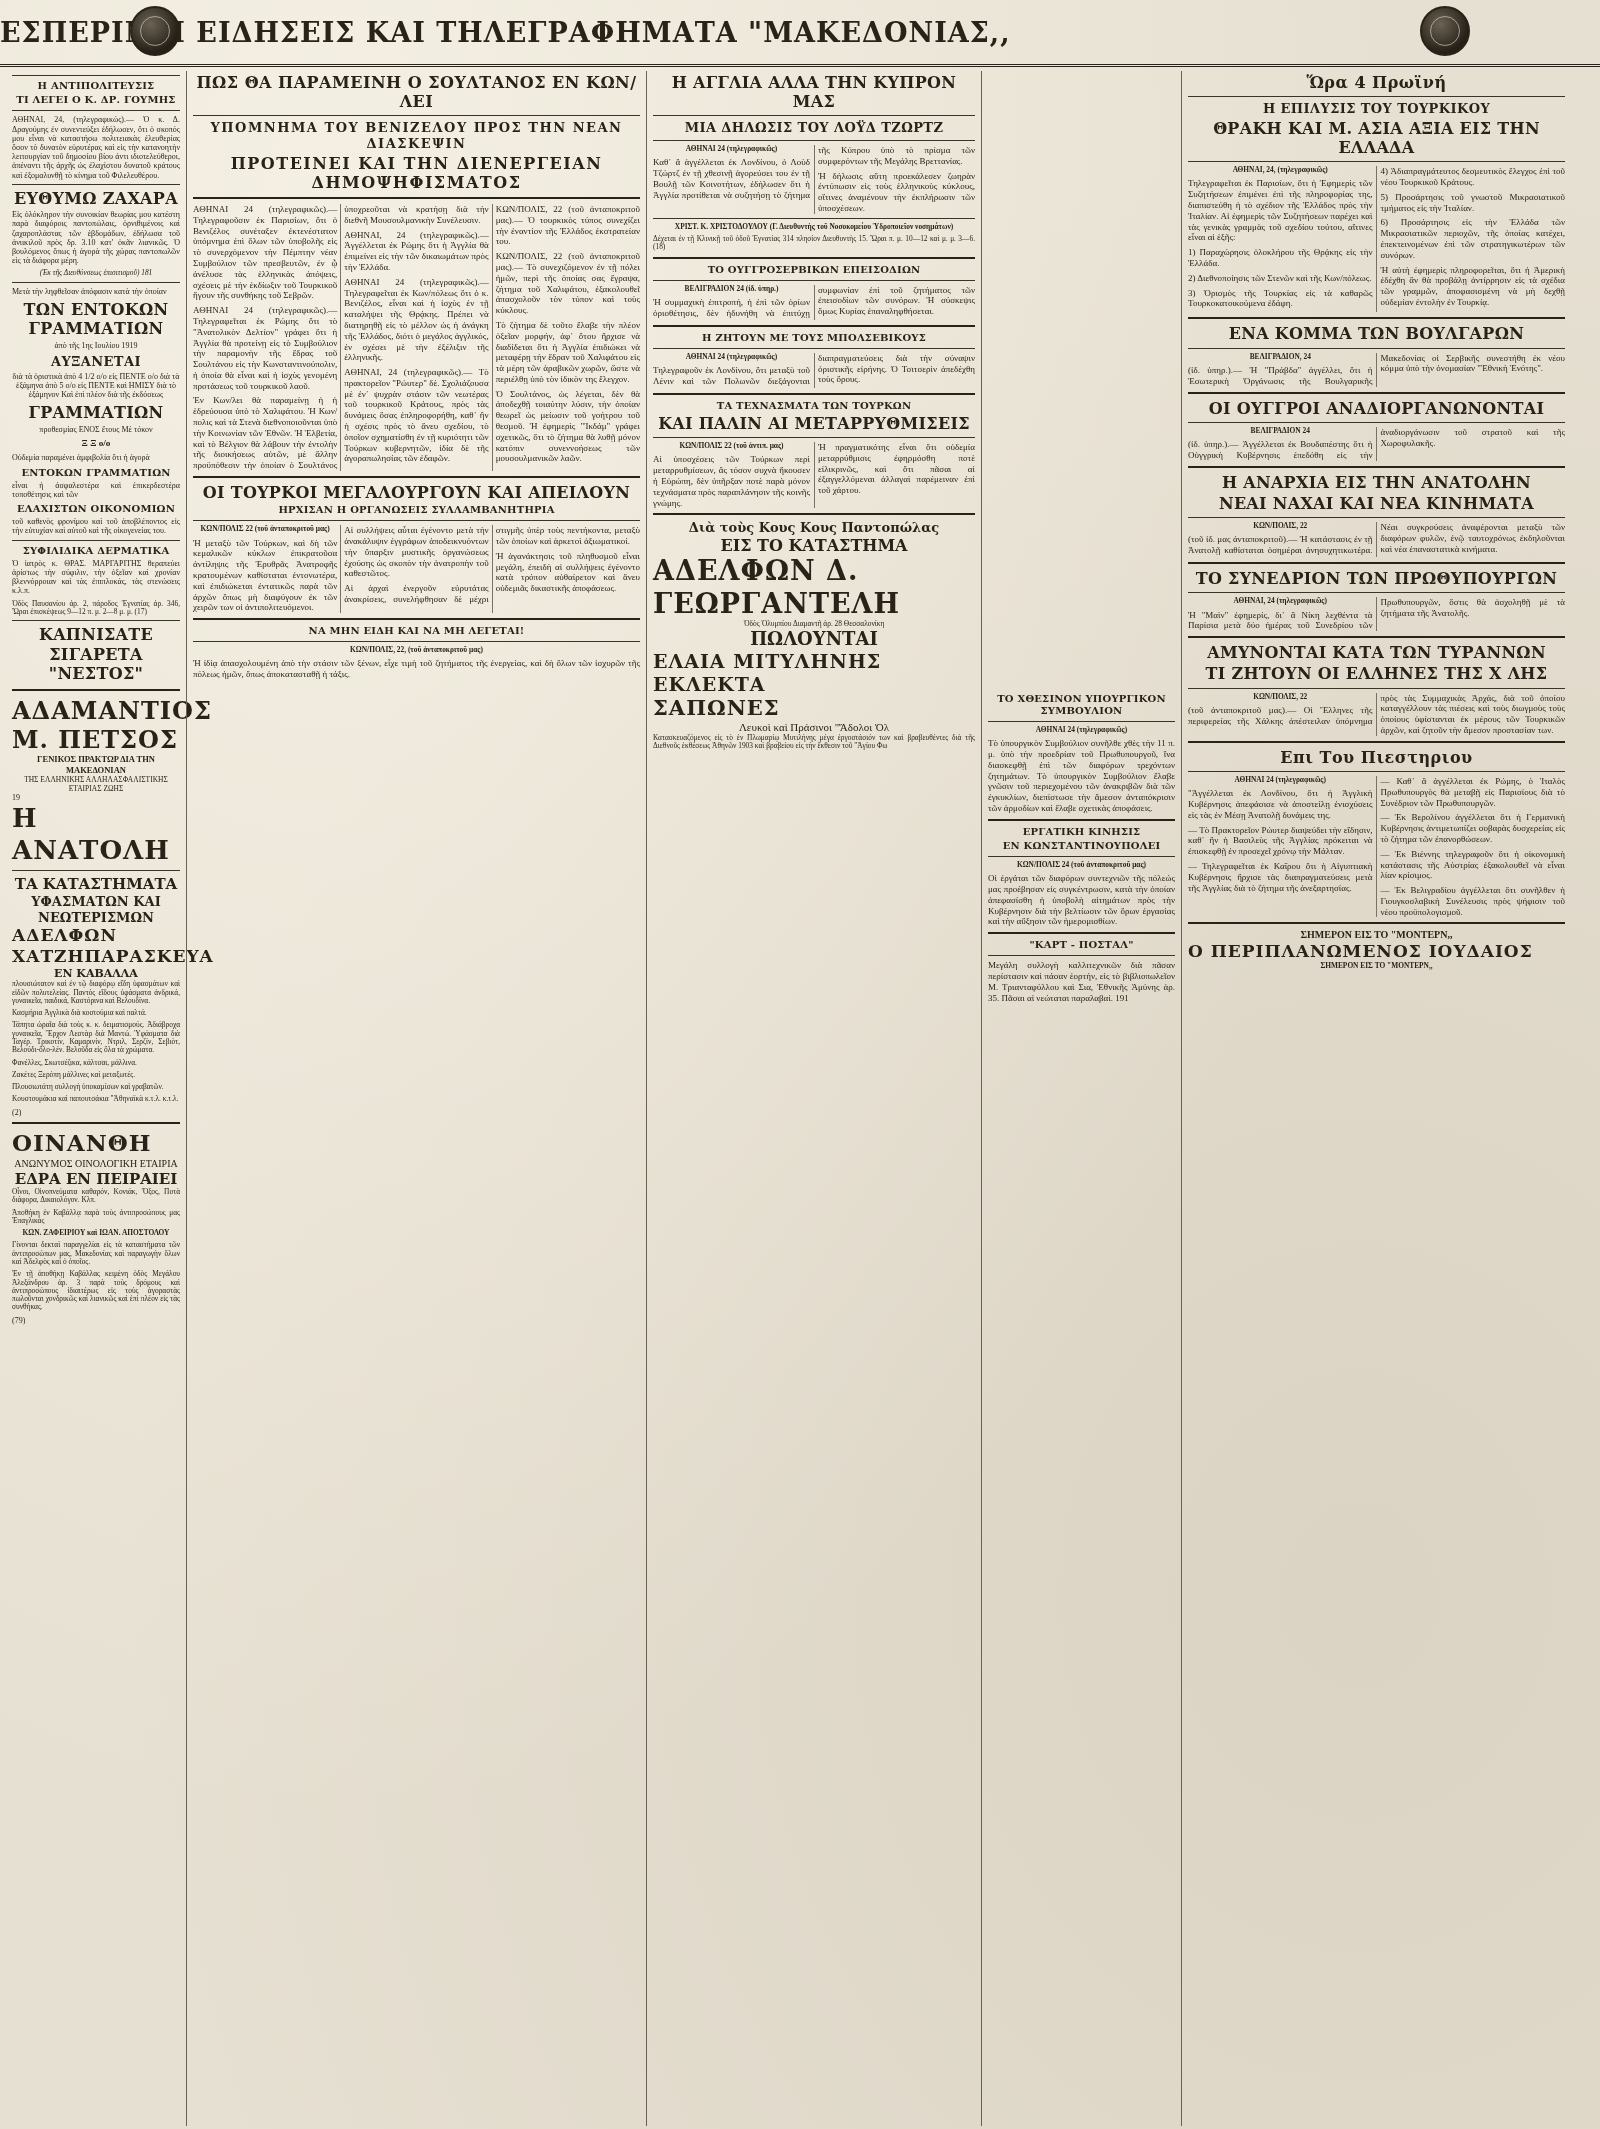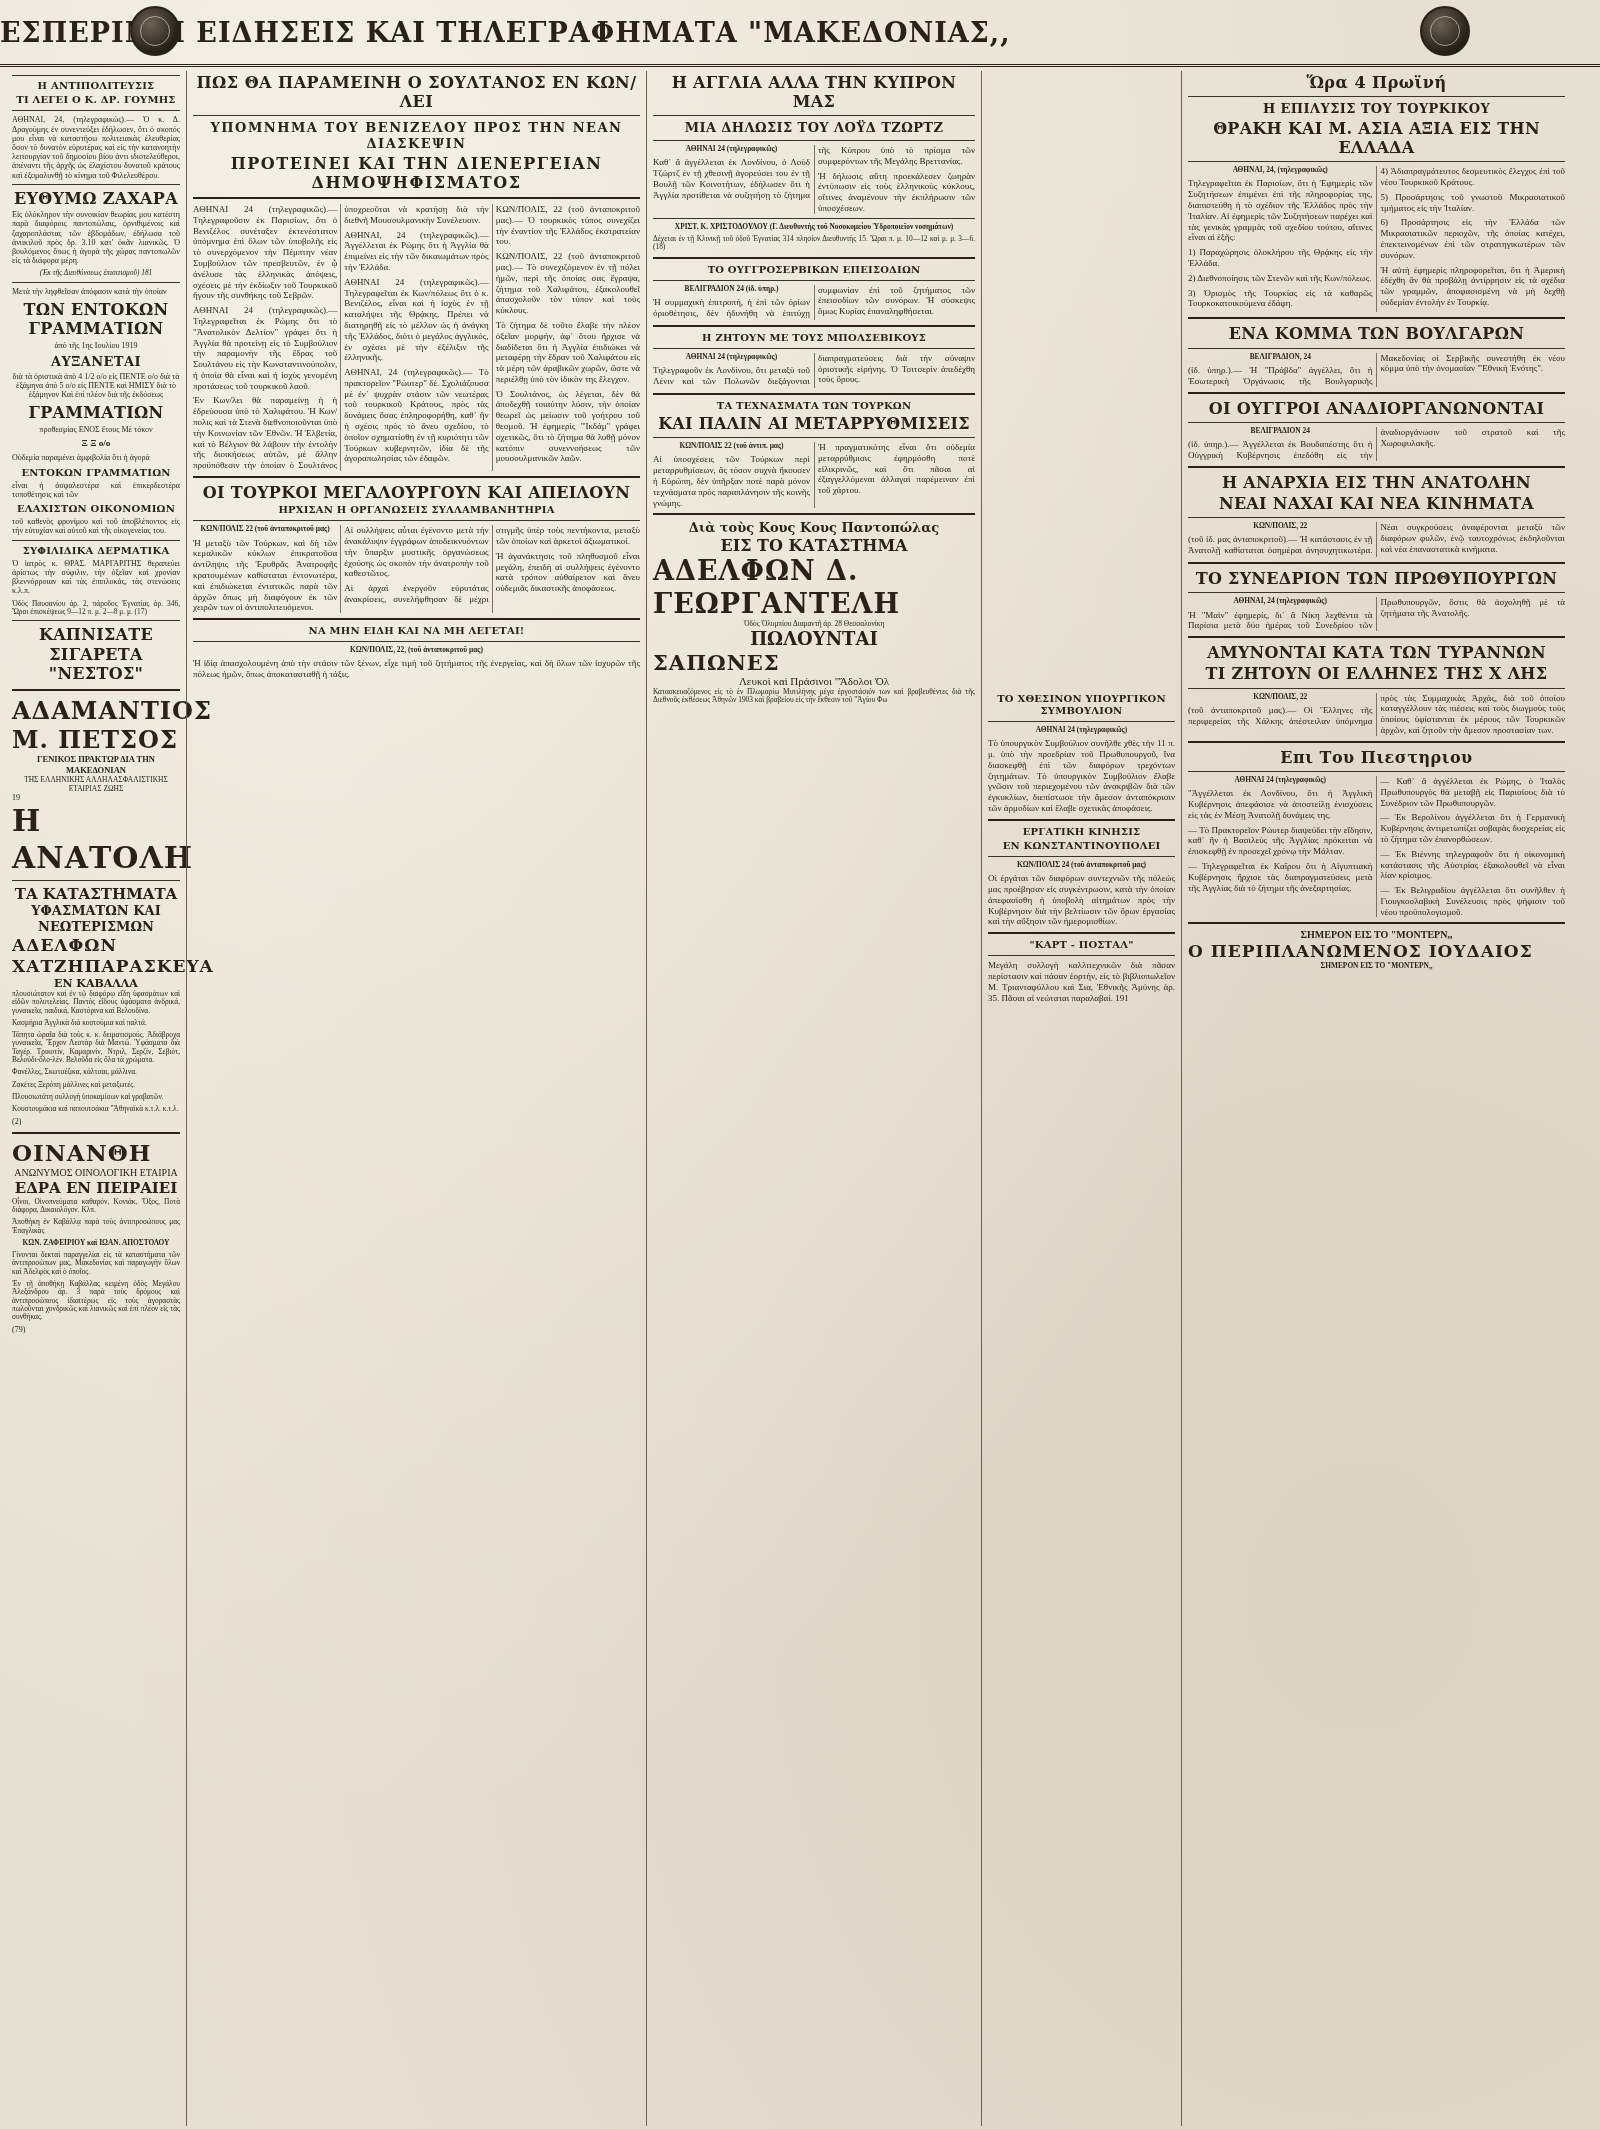--- a/index.html
+++ b/index.html
@@ -127,21 +127,21 @@
       <h4 class="hl-xs">ΣΥΦΙΛΙΔΙΚΑ ΔΕΡΜΑΤΙΚΑ</h4>
       <p class="just small">Ὁ ἰατρὸς κ. ΘΡΑΣ. ΜΑΡΓΑΡΙΤΗΣ θεραπεύει ἀρίστως τὴν σύφιλιν, τὴν ὀξεῖαν καὶ χρονίαν βλεννόρροιαν καὶ τὰς ἐπιπλοκάς, τὰς στενώσεις κ.λ.π.</p>
       <p class="just tiny">Ὁδὸς Παυσανίου ἀρ. 2, πάροδος Ἐγνατίας ἀρ. 346, Ὥραι ἐπισκέψεως 9—12 π. μ. 2—8 μ. μ. (17)</p>
       <div class="rule"></div>
       <h4 class="hl-sm">ΚΑΠΝΙΣΑΤΕ ΣΙΓΑΡΕΤΑ "ΝΕΣΤΟΣ"</h4>
       <div class="rule-thick"></div>
       <div class="ad-big">ΑΔΑΜΑΝΤΙΟΣ Μ. ΠΕΤΣΟΣ</div>
       <div class="center" style="font-size:8.5px;font-weight:bold">ΓΕΝΙΚΟΣ ΠΡΑΚΤΩΡ ΔΙΑ ΤΗΝ ΜΑΚΕΔΟΝΙΑΝ</div>
       <div class="center" style="font-size:7.5px">ΤΗΣ ΕΛΛΗΝΙΚΗΣ ΑΛΛΗΛΑΣΦΑΛΙΣΤΙΚΗΣ ΕΤΑΙΡΙΑΣ ΖΩΗΣ</div>
       <div class="footnum">19</div>
-      <div class="ad-big" style="font-size:30px">Η ΑΝΑΤΟΛΗ</div>
+      <div class="ad-big" style="font-size:26px">Η ΑΝΑΤΟΛΗ</div>
       <div class="rule"></div>
       <div class="ad-mid">ΤΑ ΚΑΤΑΣΤΗΜΑΤΑ</div>
       <div class="ad-mid" style="font-size:13px">ΥΦΑΣΜΑΤΩΝ ΚΑΙ ΝΕΩΤΕΡΙΣΜΩΝ</div>
       <div class="ad-big" style="font-size:17px">ΑΔΕΛΦΩΝ ΧΑΤΖΗΠΑΡΑΣΚΕΥΑ</div>
       <div class="ad-sm">ΕΝ ΚΑΒΑΛΛΑ</div>
       <p class="just tiny">πλουσιώτατον καὶ ἐν τῷ διαφόρῳ εἴδη ὑφασμάτων καὶ εἰδῶν πολυτελείας. Παντὸς εἴδους ὑφάσματα ἀνδρικά, γυναικεῖα, παιδικά, Καστόρινα καὶ Βελουδίνα.</p>
       <p class="just tiny">Κασμήρια Ἀγγλικὰ διὰ κοστούμια καὶ παλτά.</p>
       <p class="just tiny">Τάπητα ὡραῖα διὰ τοὺς κ. κ. δειματισμούς. Ἀδιάβροχα γυναικεῖα, Ἔρχον Λεστὰρ διὰ Μαντώ. Ὑφάσματα διὰ Ταγέρ. Τρικοτίν, Καμαρινίν, Ντριλ, Σερζίν, Σεβιὸτ, Βελούδι-ὅλο-λέν. Βελοῦδα εἰς ὅλα τὰ χρώματα.</p>
       <p class="just tiny">Φανέλλες, Σκωτσέζικα, κάλτσαι, μάλλινα.</p>
       <p class="just tiny">Ζακέτες Ξερόπη μάλλινες καὶ μεταξωτές.</p>
@@ -231,20 +231,21 @@
         <p class="center b tiny">ΚΩΝ/ΠΟΛΙΣ 22 (τοῦ ἀντιπ. μας)</p>
         <p class="just">Αἱ ὑποσχέσεις τῶν Τούρκων περὶ μεταρρυθμίσεων, ἃς τόσον συχνὰ ἤκουσεν ἡ Εὐρώπη, δὲν ὑπῆρξαν ποτὲ παρὰ μόνον τεχνάσματα πρὸς παραπλάνησιν τῆς κοινῆς γνώμης.</p>
         <p class="just">Ἡ πραγματικότης εἶναι ὅτι οὐδεμία μεταρρύθμισις ἐφηρμόσθη ποτὲ εἰλικρινῶς, καὶ ὅτι πᾶσαι αἱ ἐξαγγελλόμεναι ἀλλαγαὶ παρέμειναν ἐπὶ τοῦ χάρτου.</p>
       </div>
       <div class="rule-thick"></div>
       <div class="ad-mid" style="font-size:13px">Διὰ τοὺς Κους Κους Παντοπώλας</div>
       <div class="ad-mid" style="font-size:16px">ΕΙΣ ΤΟ ΚΑΤΑΣΤΗΜΑ</div>
       <div class="ad-big" style="font-size:27px">ΑΔΕΛΦΩΝ Δ. ΓΕΩΡΓΑΝΤΕΛΗ</div>
       <div class="center tiny">Ὁδὸς Ὀλυμπίου Διαμαντῆ ἀρ. 28 Θεσσαλονίκη</div>
       <div class="ad-mid" style="font-size:18px">ΠΩΛΟΥΝΤΑΙ</div>
+      <div class="ad-big" style="font-size:19px">ΕΛΑΙΑ ΜΙΤΥΛΗΝΗΣ ΕΚΛΕΚΤΑ</div>
       <div class="ad-big" style="font-size:21px">ΣΑΠΩΝΕΣ</div>
       <div class="center" style="font-size:11px">Λευκοὶ καὶ Πράσινοι "Ἄδολοι Ὀλ</div>
       <p class="just tiny">Κατασκευαζόμενος εἰς τὸ ἐν Πλωμαρίῳ Μυτιλήνης μέγα ἐργοστάσιόν των καὶ βραβευθέντες διὰ τῆς Διεθνοῦς ἐκθέσεως Ἀθηνῶν 1903 καὶ βραβείου εἰς τὴν ἔκθεσιν τοῦ "Ἁγίου Φω</p>
     </div>
 
     <div class="col colD">
       <div style="height:620px"></div>
       <h3 class="hl-xs">ΤΟ ΧΘΕΣΙΝΟΝ ΥΠΟΥΡΓΙΚΟΝ ΣΥΜΒΟΥΛΙΟΝ</h3>
       <div class="rule"></div>
       <p class="center b tiny">ΑΘΗΝΑΙ 24 (τηλεγραφικῶς)</p>

